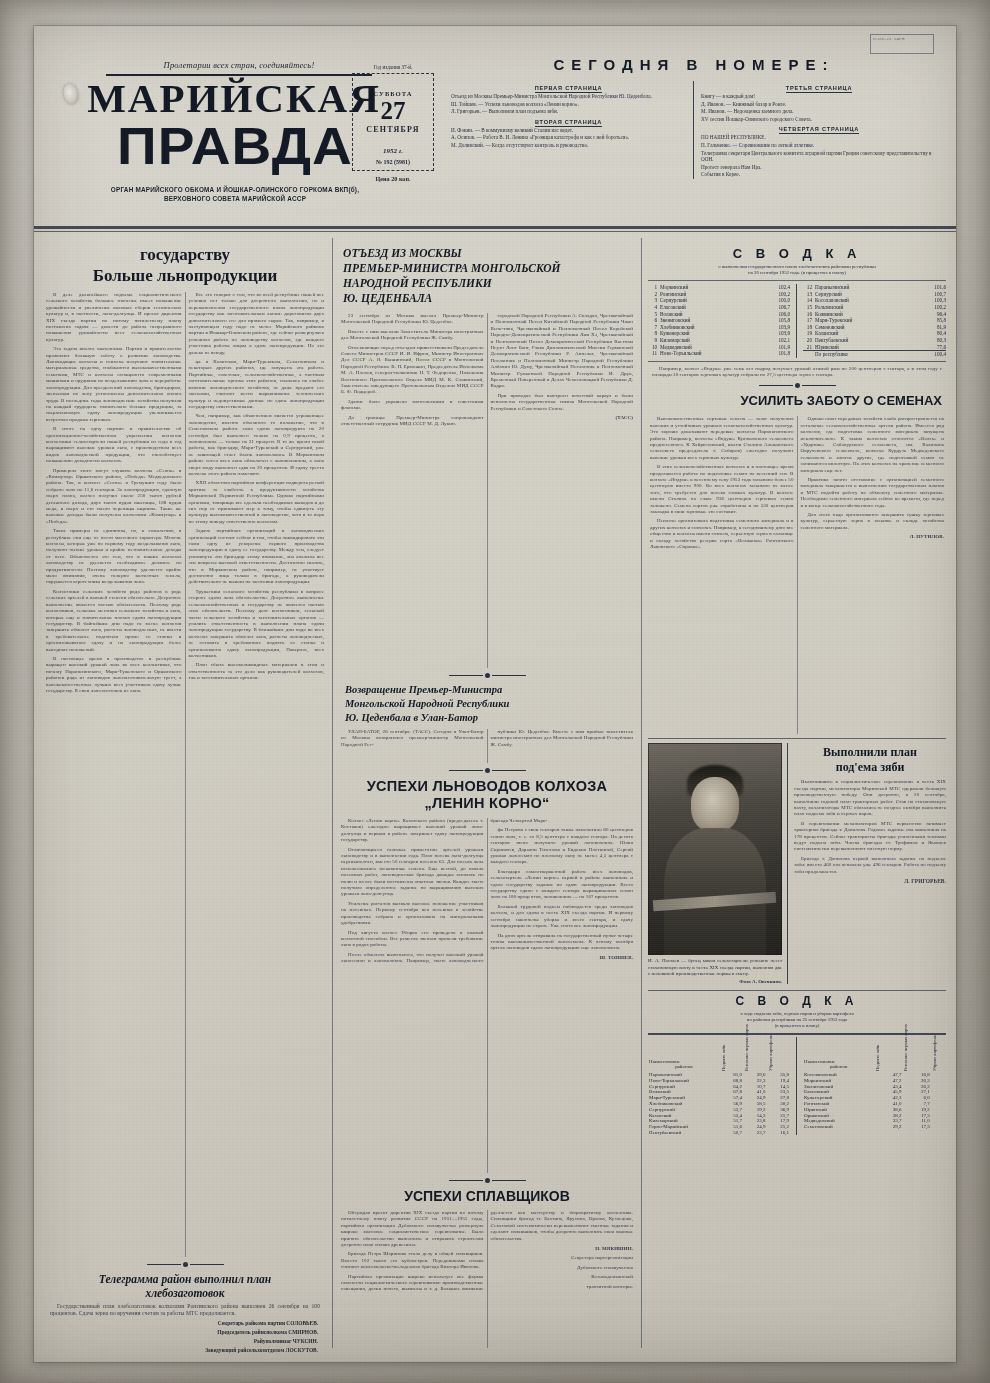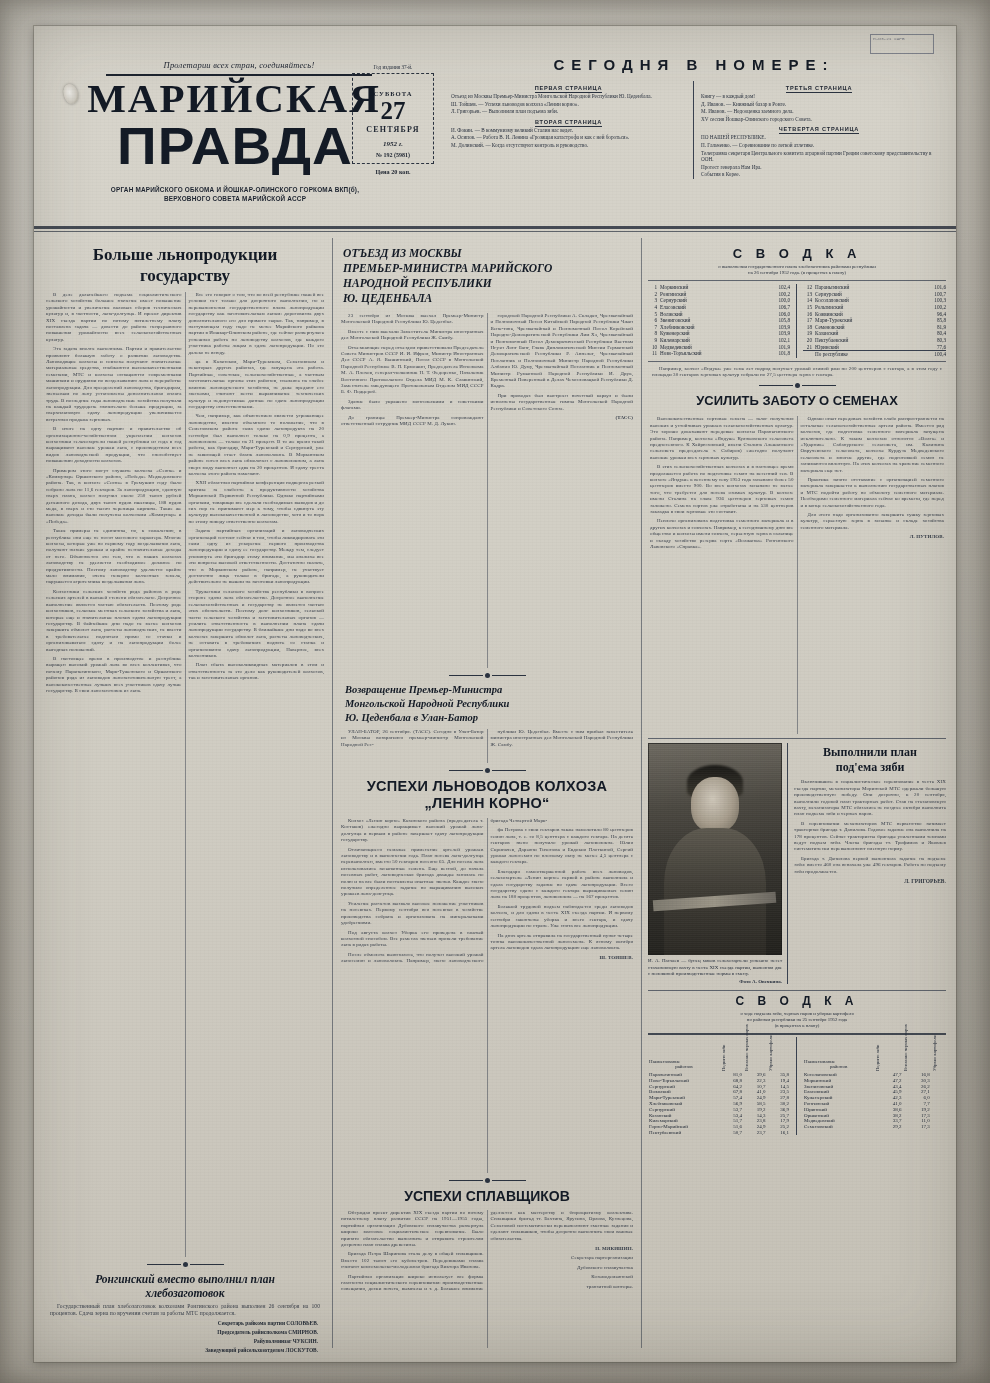--- a/index.html
+++ b/index.html
@@ -73,21 +73,21 @@
   }
   
   #datebox{position:absolute;left:318px;top:38px;width:82px;height:160px;text-align:center;}
   #datebox .yr{font-size:5.2px;color:#2b3340;margin-bottom:3px;}
   #datebox .frame{
     border:1px dashed #2b3340;padding:16px 2px 5px 2px;
   }
   #datebox .dow{font-size:6.6px;font-weight:bold;letter-spacing:1px;color:#1d2430;}
   #datebox .day{font-size:25px;line-height:26px;font-weight:bold;color:#141b26;margin:1px 0 1px;}
   #datebox .mon{font-size:8px;font-weight:bold;letter-spacing:1.2px;color:#1d2430;}
-  #datebox .yrn{font-size:7px;font-style:italic;font-weight:bold;color:#1d2430;margin-top:6px;}
+  #datebox .yrn{font-size:7px;font-style:italic;font-weight:bold;color:#1d2430;margin-top:13px;}
   #datebox .num{font-size:6px;font-weight:bold;color:#1d2430;margin-top:4px;}
   #datebox .price{font-size:6.2px;font-weight:bold;color:#1d2430;margin-top:4px;}
 
   
   #today{position:absolute;left:410px;top:30px;width:500px;height:168px;}
   #today h2{
     margin:0;text-align:center;font-size:15px;letter-spacing:7px;font-weight:bold;
     color:#141b26;font-family:"Liberation Sans", sans-serif;
   }
   #today .cols{display:flex;margin-top:8px;}
@@ -267,22 +267,22 @@
         </div>
       </div>
     </div>
     <div id="mast-rule"></div>
     <div id="mast-rule2"></div>
 
     <div id="cols">
 
       <div class="col-main" style="width:284px;">
         <div class="hl-serif" style="font-size:17px;line-height:21px;padding:6px 8px 2px;">
+          <div>государству</div>
           <div>Больше льнопродукции</div>
-          <div>государству</div>
         </div>
 
         <div class="two-col body-txt" style="padding:4px 2px 0;height:965px;overflow:hidden;">
           <p>В деле дальнейшего подъема социалистического сельского хозяйства большое значение имеет повышение урожайности и увеличение валовых сборов технических культур и, в частности, льна-долгунца. И проект директив XIX съезда партии по пятому пятилетнему плану поставлена задача — довести до района непрерывного повышения урожайности всех сельскохозяйственных культур.</p>
           <p>Эта задача вполне выполнима. Партии и правительство проявляют большую заботу о развитии льноводства. Льноводящие колхозы и совхозы получают значительные материальные средства, снабжаются высококачественными семенами, МТС и колхозы оснащаются современными машинами и орудиями по возделыванию льна и переработке льнопродукции. Для преодолений льноводства, бригадирам, звеньевым по льну установлены дополнительная оплата труда. В последние годы льноводческие хозяйства получили на каждый трудодень значительно больше продукции, за сверхплановую сдачу льнопродукции увеличивается встречная продажа зерновых.</p>
           <p>В итоге на одну партию и правительство об организационно-хозяйственном укреплении колхозов колхозники сельхозартели нашей республики из года в год выращивают высокие урожаи льна, с производством всех видов льноводческой продукции, что способствует повышению доходности колхозов.</p>
           <p>Примером этого могут служить колхозы «Сеянь» и «Коммунар» Оршанского района, «Победа» Медведевского района. Так, в колхозе «Сеянь» в Гремушин году было собрано льна по 11,6 гектаров. За льнопродукцию, сданную сверх плана, колхоз получил около 250 тысяч рублей денежного дохода, двух тысяч пудов пшеницы, 188 пудов меда, в сверх и сто тысяч черепицы кирпича. Такие же высокие доходы были получены колхозами «Коммунар» и «Победа».</p>
           <p>Такие примеры не единичны, но, к сожалению, в республике они еще не носят массового характера. Многие колхозы, которые уже по первому году возделывания льна, получают низкие урожаи и крайне незначительные доходы от него. Объясняется это тем, что в наших колхозах льноводству не уделяется необходимое должное по продуктивности. Поэтому льноводству уделяется крайне мало внимания, очень неверно колхозных земель, нарушается агротехника возделывания льна.</p>
           <p>Колхозники сельских хозяйств ряда районов в ряде сельских артелей в высшей степени обязательно. Досрочное выполнение является частью обязательств. Поэтому ряде колхозников, сельские местных сельского хозяйства и льна, которые еще и значительные плохих сдачи льнопродукции государству. В байнейшие дни надо не менее колхозов завершить обмолот льна, расчеты льноводческих, не ввести в требовательнее подняться прямо со стачки и организовываться сдачу и на льнопродукции более выгодных положений.</p>
           <p>В настоящее время в производстве и республике выращен высокий урожай льна во всех коллективах, что почему Параньгинского, Марк-Туженского и Оршанского районов ряда из льноводов льнозаготовительную трест, а высококачественные лучших всех участников сдачу лучше государству. В свои льнозаготовок из льна.</p>
@@ -295,40 +295,40 @@
           <p>План сбыта высоколиквидных материалов в этом и ответственность за это дело как руководителей колхозов, так и заготовительных органов.</p>
         </div>
 
         <div class="dot-rule">
             <i></i>
             <b></b>
             <i></i>
           </div>
 
         <div class="hl-serif" style="font-size:11.5px;line-height:14px;font-style:italic;padding:0 6px 3px;">
-          <div>Ронгинский вместо выполнил план</div>
+          <div>Телеграмма район выполнил план</div>
           <div>хлебозаготовок</div>
         </div>
         <div class="body-txt" style="padding:0 6px;font-size:5.6px;line-height:7.2px;">
           <p>Государственный план хлебозаготовок колхозами Ронгинского района выполнен 26 сентября на 100 процентов. Сдача зерна по вручении счетам за работы МТС продолжается.</p>
         </div>
         <div style="padding:0 8px;">
           <div class="sig">Секретарь райкома партии СОЛОВЬЕВ.</div>
           <div class="sig">Председатель райисполкома СМИРНОВ.</div>
           <div class="sig">Райуполминзаг ЧУКСИН.</div>
           <div class="sig">Заведующий райсельхозотделом ЛОСКУТОВ.</div>
         </div>
       </div>
 
       <div class="vsep"></div>
 
       <div class="col-main" style="width:298px;">
         <div class="hl-ital" style="font-size:11.5px;line-height:15px;padding:8px 4px 4px;">
           <div>ОТЪЕЗД ИЗ МОСКВЫ</div>
-          <div>ПРЕМЬЕР-МИНИСТРА МАРИЙСКОГО</div>
+          <div>ПРЕМЬЕР-МИНИСТРА МОНГОЛЬСКОЙ</div>
           <div>НАРОДНОЙ РЕСПУБЛИКИ</div>
           <div>Ю. ЦЕДЕНБАЛА</div>
         </div>
         <div class="two-col body-txt" style="padding:3px 2px 0;height:355px;overflow:hidden;">
           <p>23 сентября из Москвы выехал Премьер-Министр Монгольской Народной Республики Ю. Цеденбал.</p>
           <p>Вместе с ним выехали Заместитель Министра иностранных дел Монгольской Народной Республики Ж. Самбу.</p>
           <p>Отъезжающие перед отъездом приветствовали Председатель Совета Министров СССР И. И. Ифрем, Министр Иностранных Дел СССР А. Я. Вышинский, Посол СССР в Монгольской Народной Республике В. П. Ермошин, Председатель Исполкома М. А. Плохов, генерал-полковник Н. Т. Федоренко, Начальник Восточного Протокольного Отдела МИД М. К. Славинский, Заместитель заведующего Протокольным Отделом МИД СССР Б. Ф. Подцероб.</p>
           <p>Здание было украшено монгольскими и советскими флагами.</p>
           <p>До границы Премьер-Министра сопровождают ответственный сотрудник МИД СССР М. Д. Лукин.</p>
           <p>городской Народной Республики А. Складан, Чрезвычайный и Полномочный Посол Китайской Народной Республики Чжан Вень-тянь, Чрезвычайный и Полномочный Посол Корейской Народно-Демократической Республики Лим Хэ, Чрезвычайный и Полномочный Посол Демократической Республики Вьетнам Нгуэн Лонг Банг, Глава Дипломатической Миссии Германской Демократической Республики Р. Аппельт, Чрезвычайный Посланник и Полномочный Министр Народной Республики Албания Ю. Думу, Чрезвычайный Посланник и Полномочный Министр Румынской Народной Республики И. Друк, Временный Поверенный в Делах Чехословацкой Республики Д. Кадра.</p>
@@ -533,21 +533,21 @@
         <div class="body-txt" style="padding:0 4px;">
           <p>Например, колхоз «Яндуш» уже семь лет подряд получает урожай озимой ржи по 200 центнеров с гектара, а в этом году с площади 30 гектаров зерновых культур собрали по 27,5 центнера зерна с гектара.</p>
         </div>
 
         <div class="dot-rule">
             <i></i>
             <b></b>
             <i></i>
           </div>
 
-        <div class="hl-sans" style="font-size:13px;line-height:16px;padding:0 4px 5px;">УСИЛИТЬ ЗАБОТУ О СЕМЕНАХ</div>
+        <div class="hl-sans" style="font-size:13px;line-height:16px;padding:0 4px 5px;text-align:right;">УСИЛИТЬ ЗАБОТУ О СЕМЕНАХ</div>
         <div class="two-col body-txt" style="padding:2px 2px 0;height:318px;overflow:hidden;">
           <p>Высококачественные сортовые семена — залог получения высоких и устойчивых урожаев сельскохозяйственных культур. Это хорошо доказывают передовые колхозы Параньгинского района. Например, колхозы «Яндуш» Куянковского сельсовета предпосевного. К Хайрюзовский, имени Сталина Альшанского сельсовета председатель т. Сабиров) ежегодно получают высокие урожаи всех зерновых культур.</p>
           <p>В этих сельскохозяйственных колхозах и в настоящее время продолжается работа по подготовке семян на весенний сев. В колхозе «Яндуш» к весеннему севу 1953 года засыпано более 50 центнеров вместо 900. Во всех колхозах засыпано не менее того, что требуется для посева озимых культур. В колхозе имени Сталина на славе 936 центнеров зерновых семян заложено. Семена сортов уже отработаны и на 530 центнеров закладка в свои зерновые это составит.</p>
           <p>Неплохо организована подготовка семенного материала и в других колхозах и совхозах. Например, к сегодняшнему дню все общество и колхозы имени совхоза, серьезную зерна в сальнице и складу хозяйство резерва сорта «Волжанка» Ронгинского Львовского «Справка».</p>
           <p>Однако опыт передовых хозяйств слабо распространяется на остальные сельскохозяйственные артели района. Имеется ряд колхозов, где подготовка семенного материала запущена исключительно. К таким колхозам относятся «Волга» и «Ударник» Сабанурского сельсовета, им. Калинина Овручевского сельсовета, колхозы Курдуза Медведевского сельсовета и многие другие, где подготовкой семян не занимаются вплотную. На этих колхозах на хранение семенного материала еще нет.</p>
           <p>Практика занято отставание с организацией семенного материала завершается к выполнению государственных планов и МТС подойти работу по обмолоту семенного материала. Необходимо семенного материала сейчас ко времени, где перед и в конце сельскохозяйственного года.</p>
           <p>Для этого надо организованно завершить сушку зерновых культур, серьезную зерна в засыпке и складе хозяйства семенного материала.</p>
           <p style="text-align:right;font-weight:bold;">Л. ПУТИЛОВ.</p>
         </div>
 

